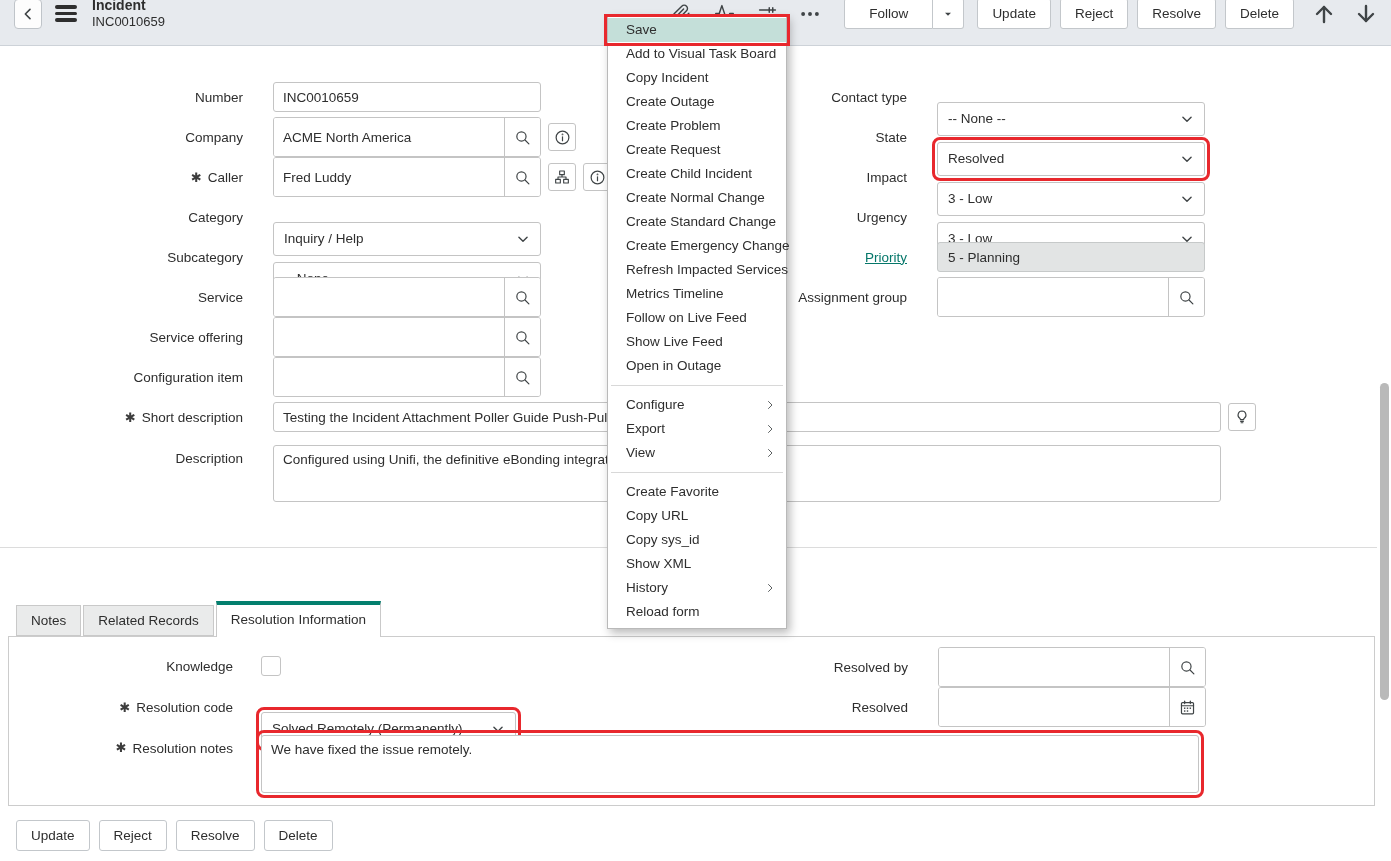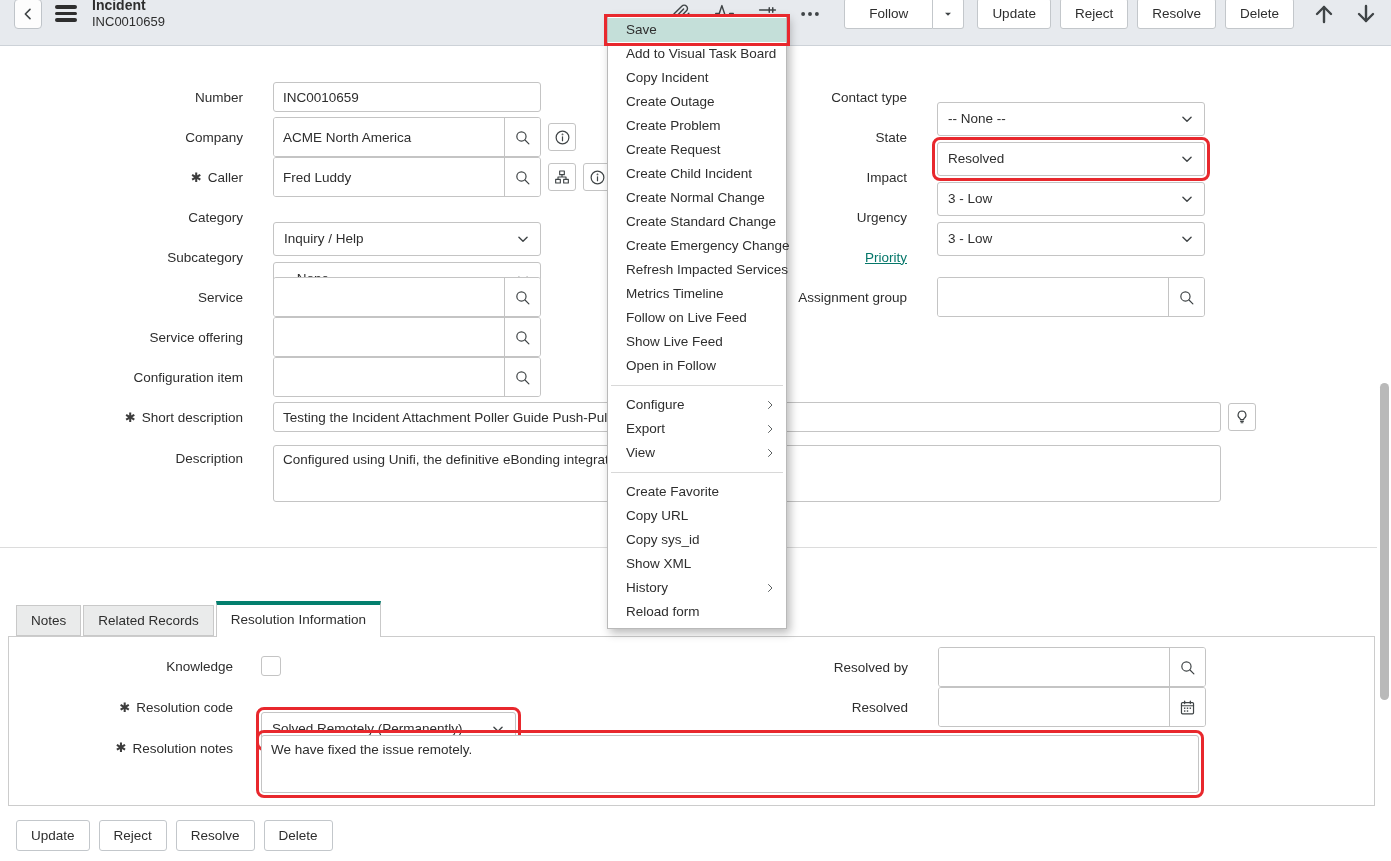--- a/index.html
+++ b/index.html
@@ -441,20 +441,25 @@
               <polyline points="5 9 12 16 19 9"></polyline>
             </svg>
         </div>
       </div>
     </div>
 
     <div class="frow">
       <div class="flabel">
           <span class="link">Priority</span>
         </div>
+      <div class="fctrl">
+        <div class="readonly-fld w268">
+          <span>5 - Planning</span>
+        </div>
+      </div>
     </div>
 
     <div class="frow">
       <div class="flabel">
           <span>Assignment group</span>
         </div>
       <div class="fctrl">
         <div class="refgroup w268">
           <input value="" style="">
           <button class="refbtn">
@@ -632,21 +637,21 @@
         <span class="mi-label">Follow on Live Feed</span>
         
       </div>
 
       <div class="menu-item">
         <span class="mi-label">Show Live Feed</span>
         
       </div>
 
       <div class="menu-item">
-        <span class="mi-label">Open in Follow</span>
+        <span class="mi-label">Open in Outage</span>
         
       </div>
 
       <div class="menu-item divider">
         
         
       </div>
 
       <div class="menu-item has-sub">
         <span class="mi-label">Configure</span>

